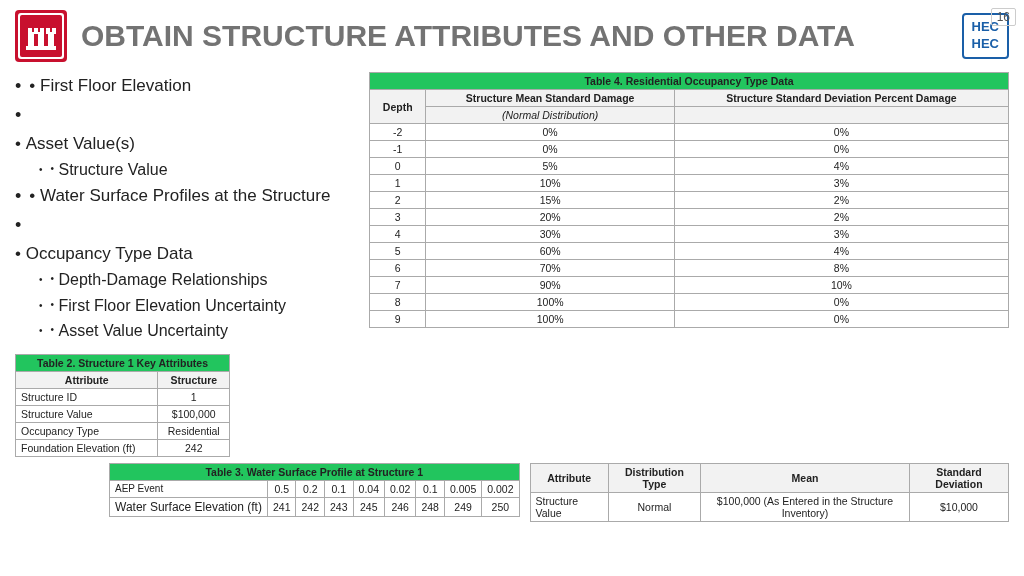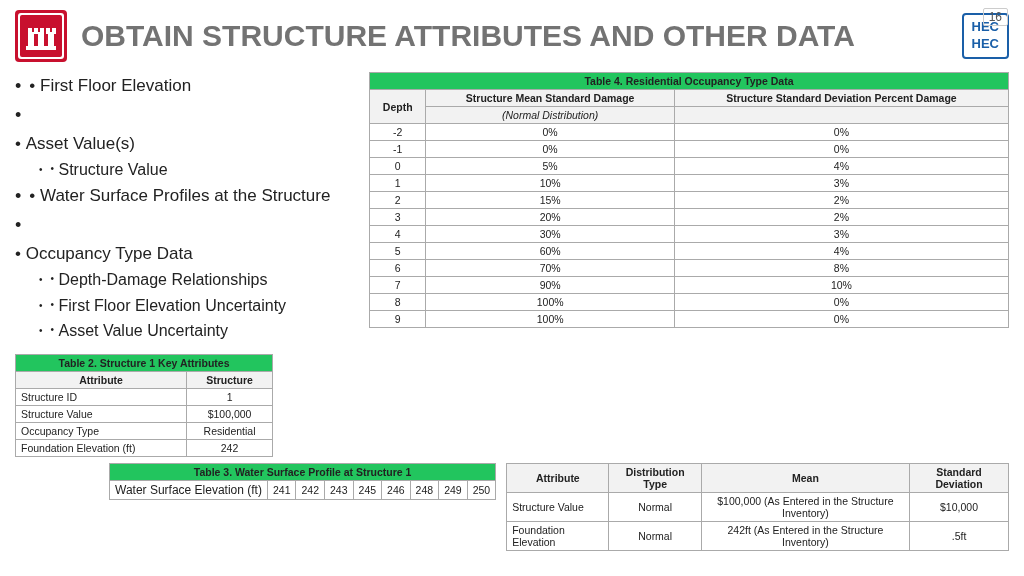--- a/index.html
+++ b/index.html
@@ -39,21 +39,21 @@
       text-align: right;
       color: #1a5fa8;
       font-weight: bold;
       font-size: 13px;
       line-height: 1.3;
       flex-shrink: 0;
     }
     .slide-number {
       position: absolute;
       top: 8px;
-      right: 16px;
+      right: 8px;
       font-size: 12px;
       color: #555;
       border: 1px solid #ccc;
       padding: 1px 5px;
       border-radius: 2px;
     }
 
     
     .left-col {
       width: 340px;
@@ -170,21 +170,21 @@
         <span style="display:flex;"><span>•</span>&nbsp;<span>Occupancy Type Data</span></span>
         <ul class="bullet-list sub-list">
           <li><span style="font-size:10px; margin-top:4px;">•</span>&nbsp;<span>Depth-Damage Relationships</span></li>
           <li><span style="font-size:10px; margin-top:4px;">•</span>&nbsp;<span>First Floor Elevation Uncertainty</span></li>
           <li><span style="font-size:10px; margin-top:4px;">•</span>&nbsp;<span>Asset Value Uncertainty</span></li>
         </ul>
       </li>
     </ul>
 
     <div style="margin-top: 10px;">
-      <table class="data-table" style="width:258px;">
+      <table class="data-table" style="width:215px;">
         <tbody>
             <tr>
           <td colspan="2" class="table-title">Table 2. Structure 1 Key Attributes</td>
         </tr>
         <tr>
           <th class="col-header">Attribute</th>
           <th class="col-header">Structure</th>
         </tr>
         <tr>
           <td class="label-cell">Structure ID</td>
@@ -291,20 +291,31 @@
   </div>
 </div>
 
 <div style="display:flex; gap:10px; padding: 4px 15px 2px 15px;">
 
   <div style="margin-left:94px;">
     <table class="data-table" style="min-width:380px;">
       <tbody>
           <tr>
         <td colspan="9" class="table-title">Table 3. Water Surface Profile at Structure 1</td>
+      </tr>
+      <tr>
+        <td class="label-cell" style="font-size:10px;">AEP Event</td>
+        <td>0.5</td>
+        <td>0.2</td>
+        <td>0.1</td>
+        <td>0.04</td>
+        <td>0.02</td>
+        <td>0.1</td>
+        <td>0.005</td>
+        <td>0.002</td>
       </tr>
       <tr>
         <td class="label-cell" style="font-size:12px;">Water Surface Elevation (ft)</td>
         <td>241</td>
         <td>242</td>
         <td>243</td>
         <td>245</td>
         <td>246</td>
         <td>248</td>
         <td>249</td>
@@ -322,23 +333,17 @@
         <th class="col-header">Distribution Type</th>
         <th class="col-header">Mean</th>
         <th class="col-header">Standard Deviation</th>
       </tr>
       <tr>
         <td class="label-cell">Structure Value</td>
         <td>Normal</td>
         <td>$100,000 (As Entered in the Structure Inventory)</td>
         <td>$10,000</td>
       </tr>
-      <tr>
-        <td class="label-cell">Foundation Elevation</td>
-        <td>Normal</td>
-        <td>242ft (As Entered in the Structure Inventory)</td>
-        <td>.5ft</td>
-      </tr>
     </tbody>
       </table>
   </div>
 
 </div>
 
 </body></html>

